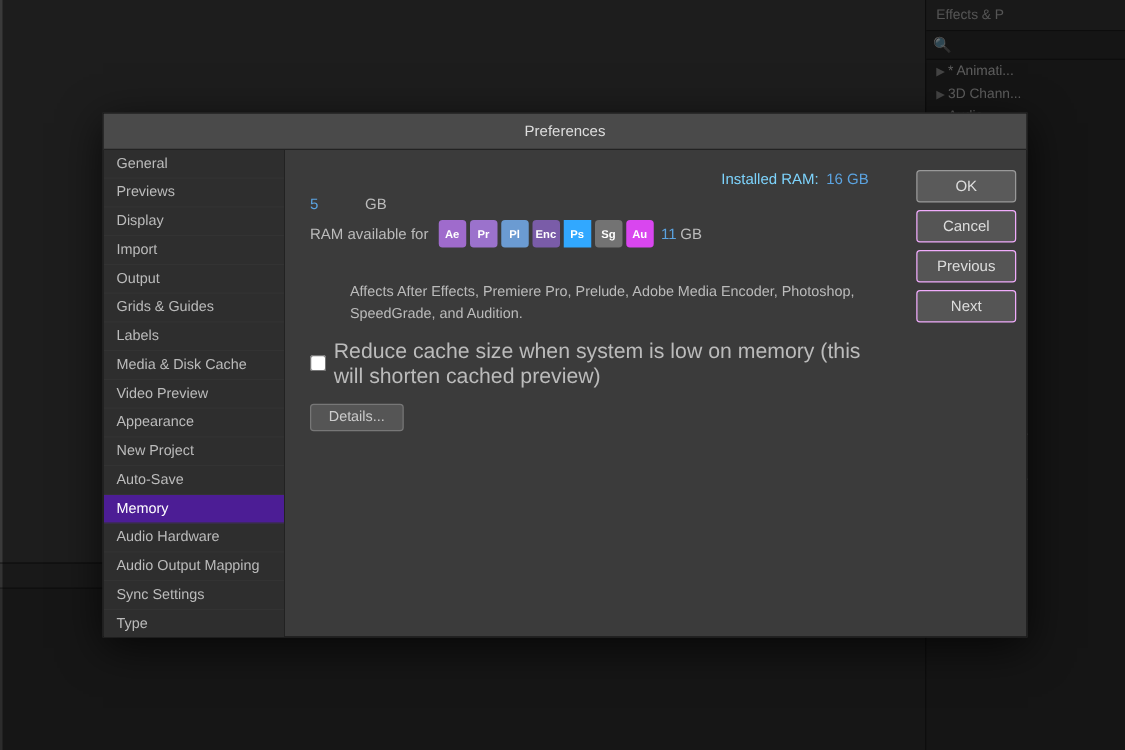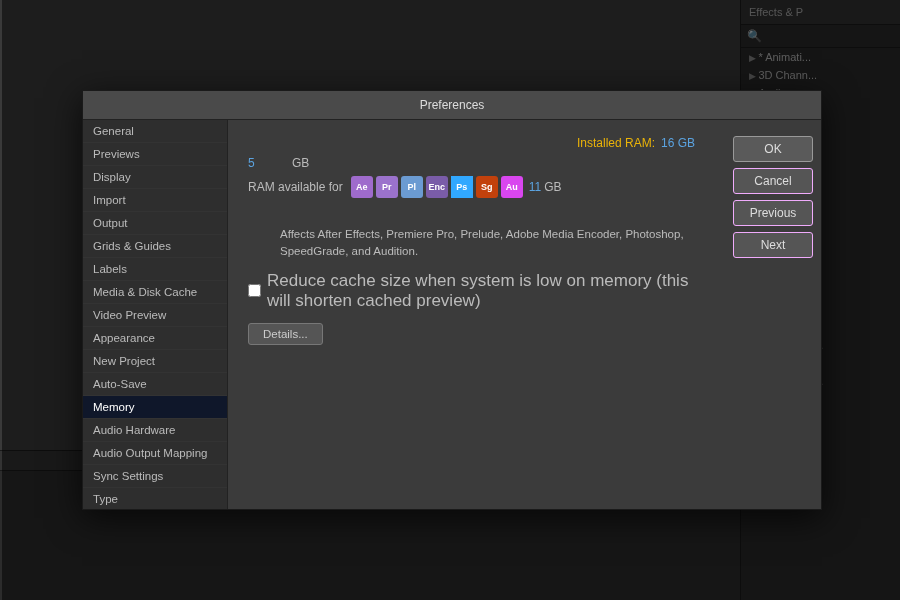--- a/index.html
+++ b/index.html
@@ -142,21 +142,21 @@
       list-style: none;
     }
     .prefs-nav ul li {
       padding: 5px 10px;
       font-size: 11.5px;
       color: #bbb;
       cursor: pointer;
       border-bottom: 1px solid #333;
     }
     .prefs-nav ul li.active {
-      background: #0f172a;
+      background: #4c1d95;
       color: #fff;
     }
 
     
     .prefs-content {
       flex: 1;
       padding: 16px 20px;
       overflow-y: auto;
       position: relative;
     }
@@ -164,21 +164,21 @@
     .ram-section {
       margin-bottom: 16px;
     }
     .ram-row {
       display: flex;
       align-items: center;
       margin-bottom: 6px;
       font-size: 12px;
     }
     .ram-row .label {
-      color: #eab308;
+      color: #7dd3fc;
       text-align: right;
       flex: 1;
       padding-right: 6px;
     }
     .ram-row .value {
       color: #5ba3e0;
       font-weight: 500;
       min-width: 40px;
     }
     .ram-row .unit {
@@ -211,21 +211,21 @@
       font-size: 9px;
       font-weight: bold;
       color: #fff;
       flex-shrink: 0;
     }
     .app-icon.ae { background: #9f6bcc; }
     .app-icon.pr { background: #9b72cc; }
     .app-icon.pl { background: #6b9bd2; }
     .app-icon.enc { background: #7a5ca8; }
     .app-icon.ps { background: #31a8ff; border-radius: 0; }
-    .app-icon.sg { background: #c2410c; }
+    .app-icon.sg { background: #737373; }
     .app-icon.au { background: #d946ef; }
     .app-icons-row .ram-value {
       color: #5ba3e0;
       margin-left: 6px;
       font-weight: 500;
     }
     .app-icons-row .ram-unit {
       color: #bbb;
       margin-left: 3px;
     }

